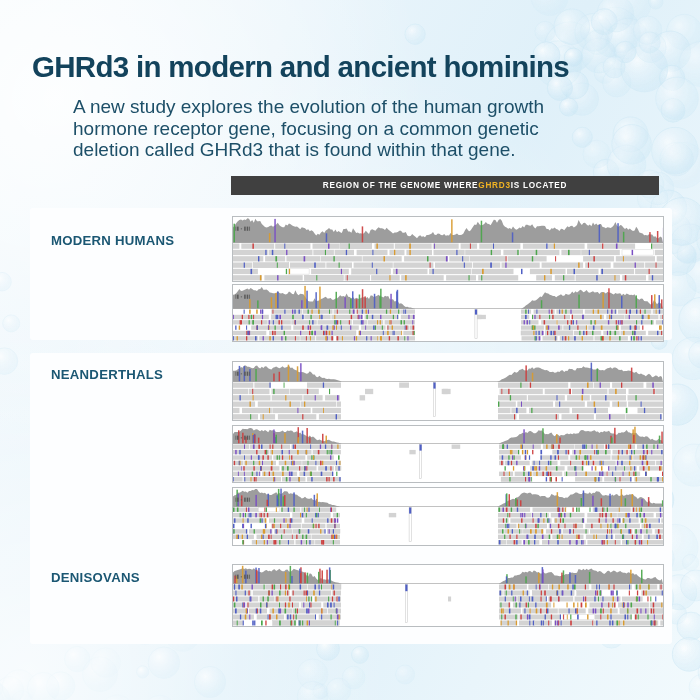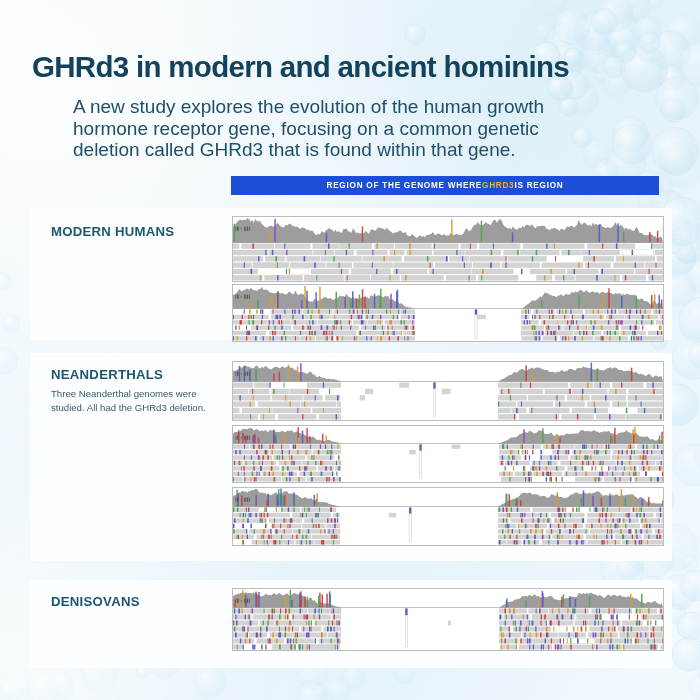--- a/index.html
+++ b/index.html
@@ -67,21 +67,21 @@
     color: #1d4f68;
   }
 
   
   #genome-banner {
     position: absolute;
     left: 231px;
     top: 176px;
     width: 428px;
     height: 19px;
-    background: #1d4ed8;
+    background: #404040;
     display: flex;
     align-items: center;
     justify-content: center;
     letter-spacing: 0.75px;
     font-size: 8.2px;
     font-weight: bold;
     color: #ffffff;
     white-space: nowrap;
   }
   #genome-banner .gold { color: #f0b323; }
@@ -329,26 +329,26 @@
 <div id="page">
 
   <div id="header">
     <div id="page-title">GHRd3 in modern and ancient hominins</div>
     <div id="page-subtitle">A new study explores the evolution of the human growth hormone receptor gene, focusing on a common genetic deletion called GHRd3 that is found within that gene.</div>
   </div>
 
   <div id="genome-banner">
     <span>REGION OF THE GENOME WHERE </span>
       <span class="gold">GHRD3</span>
-      <span> IS REGION</span>
+      <span> IS LOCATED</span>
   </div>
 
   <div id="cards-root">
       <div class="card" style="top: 208px; height: 132px;">
-        <div class="card-title" style="top: 16px;">MODERN HUMANS</div>
+        <div class="card-title" style="top: 25px;">MODERN HUMANS</div>
         <div class="track" style="top: 8px; height: 66px;">
           <div class="cov" style="height: 26px;">
             <svg viewBox="0 0 430 26" preserveAspectRatio="none">
               <path d="M 0 26 L 0.0 10.4 L 1.6 8.4 L 3.2 6.3 L 4.8 4.2 L 6.4 3.1 L 8.0 2.6 L 9.6 3.5 L 11.2 2.4 L 12.8 2.9 L 14.4 1.3 L 16.0 1.7 L 17.6 4.7 L 19.2 3.0 L 20.8 5.8 L 22.4 1.7 L 24.0 4.2 L 25.6 4.2 L 27.2 4.1 L 28.8 6.9 L 30.4 8.5 L 32.0 9.9 L 33.6 10.5 L 35.2 9.9 L 36.8 8.9 L 38.4 8.6 L 40.0 9.7 L 41.6 8.7 L 43.2 7.6 L 44.8 5.8 L 46.4 8.2 L 48.0 9.6 L 49.6 10.3 L 51.2 10.2 L 52.8 7.4 L 54.4 8.5 L 56.0 6.4 L 57.6 7.2 L 59.2 8.5 L 60.8 9.3 L 62.4 9.8 L 64.0 9.4 L 65.6 10.7 L 67.2 12.3 L 68.8 10.2 L 70.4 10.7 L 72.0 11.2 L 73.6 13.1 L 75.2 12.3 L 76.8 14.3 L 78.4 13.3 L 80.0 14.2 L 81.6 16.5 L 83.2 18.5 L 84.8 16.7 L 86.4 17.7 L 88.0 15.6 L 89.6 14.2 L 91.2 16.1 L 92.8 13.4 L 94.4 12.6 L 96.0 11.0 L 97.6 12.5 L 99.2 12.6 L 100.8 15.0 L 102.4 12.6 L 104.0 15.2 L 105.6 14.1 L 107.2 15.2 L 108.8 16.0 L 110.4 12.1 L 112.0 12.1 L 113.6 11.5 L 115.2 14.6 L 116.8 14.5 L 118.4 15.7 L 120.0 11.3 L 121.6 13.5 L 123.2 15.9 L 124.8 15.4 L 126.4 16.4 L 128.0 16.2 L 129.6 16.9 L 131.2 15.9 L 132.8 13.8 L 134.4 15.6 L 136.0 16.9 L 137.6 13.1 L 139.2 12.2 L 140.8 12.9 L 142.4 13.8 L 144.0 11.8 L 145.6 10.2 L 147.2 11.2 L 148.8 11.3 L 150.4 11.8 L 152.0 13.1 L 153.6 10.7 L 155.2 12.5 L 156.8 13.7 L 158.4 15.0 L 160.0 16.4 L 161.6 15.4 L 163.2 15.5 L 164.8 14.9 L 166.4 13.7 L 168.0 13.8 L 169.6 15.8 L 171.2 15.7 L 172.8 14.9 L 174.4 18.5 L 176.0 19.2 L 177.6 18.9 L 179.2 17.1 L 180.8 18.6 L 182.4 19.8 L 184.0 21.3 L 185.6 19.3 L 187.2 18.2 L 188.8 19.8 L 190.4 19.3 L 192.0 20.2 L 193.6 17.9 L 195.2 18.0 L 196.8 17.4 L 198.4 16.7 L 200.0 15.0 L 201.6 17.7 L 203.2 18.1 L 204.8 16.6 L 206.4 16.8 L 208.0 18.1 L 209.6 18.2 L 211.2 16.9 L 212.8 18.7 L 214.4 18.3 L 216.0 18.4 L 217.6 15.9 L 219.2 17.9 L 220.8 18.0 L 222.4 17.5 L 224.0 16.5 L 225.6 18.1 L 227.2 18.0 L 228.8 17.8 L 230.4 16.4 L 232.0 13.2 L 233.6 11.1 L 235.2 13.5 L 236.8 14.3 L 238.4 12.3 L 240.0 9.7 L 241.6 7.6 L 243.2 7.9 L 244.8 4.8 L 246.4 7.3 L 248.0 8.4 L 249.6 8.0 L 251.2 7.1 L 252.8 5.0 L 254.4 6.8 L 256.0 7.1 L 257.6 8.2 L 259.2 5.5 L 260.8 2.7 L 262.4 2.9 L 264.0 5.7 L 265.6 2.9 L 267.2 2.0 L 268.8 3.7 L 270.4 7.9 L 272.0 9.7 L 273.6 10.5 L 275.2 11.8 L 276.8 10.9 L 278.4 12.2 L 280.0 9.5 L 281.6 11.5 L 283.2 12.7 L 284.8 11.9 L 286.4 10.5 L 288.0 11.3 L 289.6 9.0 L 291.2 10.5 L 292.8 7.7 L 294.4 7.8 L 296.0 8.6 L 297.6 8.7 L 299.2 7.3 L 300.8 9.9 L 302.4 11.6 L 304.0 9.3 L 305.6 9.2 L 307.2 9.1 L 308.8 8.8 L 310.4 8.7 L 312.0 9.1 L 313.6 12.1 L 315.2 12.1 L 316.8 13.4 L 318.4 11.2 L 320.0 11.8 L 321.6 10.5 L 323.2 11.9 L 324.8 12.5 L 326.4 14.1 L 328.0 11.7 L 329.6 11.9 L 331.2 13.3 L 332.8 11.3 L 334.4 9.2 L 336.0 10.3 L 337.6 9.1 L 339.2 8.8 L 340.8 10.6 L 342.4 9.4 L 344.0 8.1 L 345.6 3.0 L 347.2 6.1 L 348.8 7.9 L 350.4 6.0 L 352.0 5.7 L 353.6 7.6 L 355.2 8.8 L 356.8 7.6 L 358.4 9.2 L 360.0 5.4 L 361.6 8.1 L 363.2 6.4 L 364.8 8.3 L 366.4 7.0 L 368.0 6.9 L 369.6 9.9 L 371.2 10.3 L 372.8 11.3 L 374.4 10.3 L 376.0 10.4 L 377.6 11.0 L 379.2 10.1 L 380.8 8.2 L 382.4 5.0 L 384.0 8.7 L 385.6 10.1 L 387.2 8.0 L 388.8 8.6 L 390.4 10.6 L 392.0 12.1 L 393.6 10.7 L 395.2 12.7 L 396.8 11.6 L 398.4 12.9 L 400.0 14.1 L 401.6 13.4 L 403.2 9.8 L 404.8 12.0 L 406.4 15.4 L 408.0 16.1 L 409.6 16.6 L 411.2 18.3 L 412.8 18.0 L 414.4 18.5 L 416.0 17.2 L 417.6 17.4 L 419.2 17.5 L 420.8 19.7 L 422.4 19.2 L 424.0 21.3 L 425.6 21.3 L 427.2 19.4 L 428.8 20.4 L 430 26 Z" fill="#9d9d9d"></path>
               <rect x="41.3" y="1.9" width="1.5" height="24.1" fill="#7b4fc4" opacity="0.92"></rect>
               <rect x="416.2" y="15.1" width="1.5" height="10.9" fill="#cc3f3f" opacity="0.92"></rect>
               <rect x="365.6" y="7.9" width="1.5" height="18.1" fill="#4f5fc4" opacity="0.92"></rect>
               <rect x="423.9" y="14.0" width="1.5" height="12.0" fill="#cc3f3f" opacity="0.92"></rect>
               <rect x="384.3" y="6.2" width="1.5" height="19.8" fill="#4f5fc4" opacity="0.92"></rect>
               <rect x="128.7" y="9.4" width="1.5" height="16.6" fill="#cc3f3f" opacity="0.92"></rect>
@@ -969,21 +969,20 @@
               <rect x="2.05" y="0.6" width="1.56" height="4.2" fill="#5a5a5a"></rect>
               <rect x="5.80" y="2.4" width="1.25" height="0.9" fill="#5a5a5a"></rect>
               <rect x="9.15" y="0.6" width="1.56" height="4.2" fill="#5a5a5a"></rect>
               <rect x="11.70" y="0.6" width="1.56" height="4.2" fill="#5a5a5a"></rect>
               <rect x="14.25" y="0.6" width="0.78" height="4.2" fill="#5a5a5a"></rect>
             </svg></div>
         </div>
       </div>
       <div class="card" style="top: 353px; height: 208px;">
         <div class="card-title" style="top: 14px;">NEANDERTHALS</div>
-        <div class="card-body" style="top: 34px;">Three Neanderthal genomes were studied. All had the GHRd3 deletion.</div>
         <div class="track" style="top: 8px; height: 60px;">
           <div class="cov" style="height: 20px;">
             <svg viewBox="0 0 430 20" preserveAspectRatio="none">
               <path d="M 0 20 L 0.0 8.8 L 1.6 8.8 L 3.2 8.6 L 4.8 7.2 L 6.4 6.5 L 8.0 4.9 L 9.6 5.8 L 11.2 3.5 L 12.8 3.6 L 14.4 4.8 L 16.0 4.8 L 17.6 5.5 L 19.2 6.2 L 20.8 6.0 L 22.4 4.1 L 24.0 3.6 L 25.6 5.5 L 27.2 6.4 L 28.8 4.7 L 30.4 6.0 L 32.0 4.3 L 33.6 4.6 L 35.2 6.2 L 36.8 7.1 L 38.4 7.4 L 40.0 5.8 L 41.6 5.2 L 43.2 4.5 L 44.8 5.6 L 46.4 6.2 L 48.0 5.4 L 49.6 4.3 L 51.2 5.8 L 52.8 5.4 L 54.4 4.7 L 56.0 3.7 L 57.6 6.1 L 59.2 5.5 L 60.8 7.3 L 62.4 8.1 L 64.0 8.6 L 65.6 10.1 L 67.2 10.2 L 68.8 9.9 L 70.4 10.3 L 72.0 10.9 L 73.6 11.8 L 75.2 11.3 L 76.8 9.3 L 78.4 10.5 L 80.0 12.5 L 81.6 12.5 L 83.2 14.8 L 84.8 15.2 L 86.4 13.7 L 88.0 15.2 L 89.6 16.0 L 91.2 15.8 L 92.8 16.7 L 94.4 16.9 L 96.0 16.8 L 97.6 17.2 L 99.2 17.2 L 100.8 17.2 L 102.4 17.6 L 104.0 17.9 L 105.6 18.5 L 107.2 19.1 L 108.8 20.0 L 110.4 20.0 L 112.0 20.0 L 113.6 20.0 L 115.2 20.0 L 116.8 20.0 L 118.4 20.0 L 120.0 20.0 L 121.6 20.0 L 123.2 20.0 L 124.8 20.0 L 126.4 20.0 L 128.0 20.0 L 129.6 20.0 L 131.2 20.0 L 132.8 20.0 L 134.4 20.0 L 136.0 20.0 L 137.6 20.0 L 139.2 20.0 L 140.8 20.0 L 142.4 20.0 L 144.0 20.0 L 145.6 20.0 L 147.2 20.0 L 148.8 20.0 L 150.4 20.0 L 152.0 20.0 L 153.6 20.0 L 155.2 20.0 L 156.8 20.0 L 158.4 20.0 L 160.0 20.0 L 161.6 20.0 L 163.2 20.0 L 164.8 20.0 L 166.4 20.0 L 168.0 20.0 L 169.6 20.0 L 171.2 20.0 L 172.8 20.0 L 174.4 20.0 L 176.0 20.0 L 177.6 20.0 L 179.2 20.0 L 180.8 20.0 L 182.4 20.0 L 184.0 20.0 L 185.6 20.0 L 187.2 20.0 L 188.8 20.0 L 190.4 20.0 L 192.0 20.0 L 193.6 20.0 L 195.2 20.0 L 196.8 20.0 L 198.4 20.0 L 200.0 20.0 L 201.6 20.0 L 203.2 20.0 L 204.8 20.0 L 206.4 20.0 L 208.0 20.0 L 209.6 20.0 L 211.2 20.0 L 212.8 20.0 L 214.4 20.0 L 216.0 20.0 L 217.6 20.0 L 219.2 20.0 L 220.8 20.0 L 222.4 20.0 L 224.0 20.0 L 225.6 20.0 L 227.2 20.0 L 228.8 20.0 L 230.4 20.0 L 232.0 20.0 L 233.6 20.0 L 235.2 20.0 L 236.8 20.0 L 238.4 20.0 L 240.0 20.0 L 241.6 20.0 L 243.2 20.0 L 244.8 20.0 L 246.4 20.0 L 248.0 20.0 L 249.6 20.0 L 251.2 20.0 L 252.8 20.0 L 254.4 20.0 L 256.0 20.0 L 257.6 20.0 L 259.2 20.0 L 260.8 20.0 L 262.4 20.0 L 264.0 20.0 L 265.6 19.2 L 267.2 18.4 L 268.8 17.3 L 270.4 16.7 L 272.0 16.0 L 273.6 15.0 L 275.2 13.7 L 276.8 12.8 L 278.4 12.9 L 280.0 11.2 L 281.6 9.8 L 283.2 10.7 L 284.8 9.9 L 286.4 7.9 L 288.0 7.4 L 289.6 6.8 L 291.2 8.3 L 292.8 8.5 L 294.4 8.5 L 296.0 6.5 L 297.6 6.7 L 299.2 5.3 L 300.8 7.0 L 302.4 5.7 L 304.0 5.5 L 305.6 5.4 L 307.2 6.0 L 308.8 7.1 L 310.4 7.5 L 312.0 8.2 L 313.6 8.0 L 315.2 8.8 L 316.8 10.1 L 318.4 10.1 L 320.0 9.7 L 321.6 10.8 L 323.2 10.6 L 324.8 9.6 L 326.4 10.1 L 328.0 8.6 L 329.6 8.3 L 331.2 10.1 L 332.8 8.8 L 334.4 8.9 L 336.0 6.7 L 337.6 7.0 L 339.2 7.0 L 340.8 8.2 L 342.4 8.6 L 344.0 6.0 L 345.6 6.3 L 347.2 5.9 L 348.8 6.1 L 350.4 4.2 L 352.0 5.6 L 353.6 5.5 L 355.2 5.8 L 356.8 6.3 L 358.4 6.0 L 360.0 7.4 L 361.6 7.5 L 363.2 7.4 L 364.8 6.2 L 366.4 7.9 L 368.0 8.2 L 369.6 7.9 L 371.2 8.4 L 372.8 7.2 L 374.4 6.3 L 376.0 6.0 L 377.6 5.3 L 379.2 6.7 L 380.8 5.6 L 382.4 5.6 L 384.0 6.3 L 385.6 7.7 L 387.2 8.1 L 388.8 7.8 L 390.4 9.2 L 392.0 9.1 L 393.6 8.9 L 395.2 8.4 L 396.8 8.8 L 398.4 9.1 L 400.0 10.2 L 401.6 10.7 L 403.2 9.8 L 404.8 11.6 L 406.4 12.3 L 408.0 11.5 L 409.6 12.6 L 411.2 12.9 L 412.8 14.2 L 414.4 12.8 L 416.0 11.8 L 417.6 12.9 L 419.2 15.3 L 420.8 14.7 L 422.4 13.5 L 424.0 13.7 L 425.6 15.2 L 427.2 13.9 L 428.8 14.7 L 430 20 Z" fill="#9d9d9d"></path>
               <rect x="40.2" y="11.5" width="1.5" height="8.5" fill="#cc3f3f" opacity="0.92"></rect>
               <rect x="63.8" y="4.3" width="1.5" height="15.7" fill="#d99b30" opacity="0.92"></rect>
               <rect x="298.8" y="10.7" width="1.5" height="9.3" fill="#d99b30" opacity="0.92"></rect>
               <rect x="292.4" y="3.4" width="1.5" height="16.6" fill="#cc3f3f" opacity="0.92"></rect>
               <rect x="16.2" y="7.1" width="1.5" height="12.9" fill="#4f5fc4" opacity="0.92"></rect>
               <rect x="45.6" y="9.8" width="1.5" height="10.2" fill="#cc3f3f" opacity="0.92"></rect>
@@ -1983,21 +1982,21 @@
           <div class="track-scale"><svg viewBox="0 0 28 6" preserveAspectRatio="none">
               <rect x="0.50" y="0.6" width="0.78" height="4.2" fill="#5a5a5a"></rect>
               <rect x="2.05" y="0.6" width="1.56" height="4.2" fill="#5a5a5a"></rect>
               <rect x="5.80" y="2.4" width="1.25" height="0.9" fill="#5a5a5a"></rect>
               <rect x="9.15" y="0.6" width="1.56" height="4.2" fill="#5a5a5a"></rect>
               <rect x="11.70" y="0.6" width="1.56" height="4.2" fill="#5a5a5a"></rect>
               <rect x="14.25" y="0.6" width="0.78" height="4.2" fill="#5a5a5a"></rect>
             </svg></div>
         </div>
       </div>
-      <div class="card" style="top: 580px; height: 88px;">
+      <div class="card" style="top: 556px; height: 88px;">
         <div class="card-title" style="top: 14px;">DENISOVANS</div>
         <div class="track" style="top: 8px; height: 63px;">
           <div class="cov" style="height: 19px;">
             <svg viewBox="0 0 430 19" preserveAspectRatio="none">
               <path d="M 0 19 L 0.0 7.6 L 1.6 6.1 L 3.2 5.4 L 4.8 5.1 L 6.4 4.6 L 8.0 4.1 L 9.6 3.3 L 11.2 4.1 L 12.8 3.2 L 14.4 4.3 L 16.0 3.8 L 17.6 4.1 L 19.2 4.8 L 20.8 3.3 L 22.4 4.7 L 24.0 6.0 L 25.6 6.6 L 27.2 6.9 L 28.8 7.4 L 30.4 6.7 L 32.0 5.6 L 33.6 4.9 L 35.2 6.3 L 36.8 5.7 L 38.4 6.6 L 40.0 4.7 L 41.6 4.3 L 43.2 6.0 L 44.8 4.9 L 46.4 3.7 L 48.0 5.5 L 49.6 6.3 L 51.2 6.2 L 52.8 4.7 L 54.4 4.6 L 56.0 6.6 L 57.6 6.7 L 59.2 5.5 L 60.8 3.8 L 62.4 4.5 L 64.0 5.0 L 65.6 5.6 L 67.2 6.0 L 68.8 6.4 L 70.4 6.9 L 72.0 8.2 L 73.6 10.5 L 75.2 11.5 L 76.8 8.3 L 78.4 9.0 L 80.0 11.9 L 81.6 11.1 L 83.2 13.6 L 84.8 15.0 L 86.4 14.2 L 88.0 12.9 L 89.6 14.5 L 91.2 14.3 L 92.8 14.8 L 94.4 14.5 L 96.0 14.6 L 97.6 14.9 L 99.2 16.0 L 100.8 16.7 L 102.4 17.3 L 104.0 17.4 L 105.6 17.8 L 107.2 18.4 L 108.8 19.0 L 110.4 19.0 L 112.0 19.0 L 113.6 19.0 L 115.2 19.0 L 116.8 19.0 L 118.4 19.0 L 120.0 19.0 L 121.6 19.0 L 123.2 19.0 L 124.8 19.0 L 126.4 19.0 L 128.0 19.0 L 129.6 19.0 L 131.2 19.0 L 132.8 19.0 L 134.4 19.0 L 136.0 19.0 L 137.6 19.0 L 139.2 19.0 L 140.8 19.0 L 142.4 19.0 L 144.0 19.0 L 145.6 19.0 L 147.2 19.0 L 148.8 19.0 L 150.4 19.0 L 152.0 19.0 L 153.6 19.0 L 155.2 19.0 L 156.8 19.0 L 158.4 19.0 L 160.0 19.0 L 161.6 19.0 L 163.2 19.0 L 164.8 19.0 L 166.4 19.0 L 168.0 19.0 L 169.6 19.0 L 171.2 19.0 L 172.8 19.0 L 174.4 19.0 L 176.0 19.0 L 177.6 19.0 L 179.2 19.0 L 180.8 19.0 L 182.4 19.0 L 184.0 19.0 L 185.6 19.0 L 187.2 19.0 L 188.8 19.0 L 190.4 19.0 L 192.0 19.0 L 193.6 19.0 L 195.2 19.0 L 196.8 19.0 L 198.4 19.0 L 200.0 19.0 L 201.6 19.0 L 203.2 19.0 L 204.8 19.0 L 206.4 19.0 L 208.0 19.0 L 209.6 19.0 L 211.2 19.0 L 212.8 19.0 L 214.4 19.0 L 216.0 19.0 L 217.6 19.0 L 219.2 19.0 L 220.8 19.0 L 222.4 19.0 L 224.0 19.0 L 225.6 19.0 L 227.2 19.0 L 228.8 19.0 L 230.4 19.0 L 232.0 19.0 L 233.6 19.0 L 235.2 19.0 L 236.8 19.0 L 238.4 19.0 L 240.0 19.0 L 241.6 19.0 L 243.2 19.0 L 244.8 19.0 L 246.4 19.0 L 248.0 19.0 L 249.6 19.0 L 251.2 19.0 L 252.8 19.0 L 254.4 19.0 L 256.0 19.0 L 257.6 19.0 L 259.2 19.0 L 260.8 19.0 L 262.4 19.0 L 264.0 19.0 L 265.6 19.0 L 267.2 18.1 L 268.8 17.1 L 270.4 16.0 L 272.0 15.6 L 273.6 14.2 L 275.2 13.1 L 276.8 13.1 L 278.4 12.6 L 280.0 12.4 L 281.6 10.6 L 283.2 10.6 L 284.8 10.0 L 286.4 9.8 L 288.0 8.7 L 289.6 6.8 L 291.2 7.4 L 292.8 6.8 L 294.4 7.4 L 296.0 6.0 L 297.6 6.2 L 299.2 7.4 L 300.8 5.6 L 302.4 6.0 L 304.0 7.5 L 305.6 7.0 L 307.2 8.5 L 308.8 8.5 L 310.4 7.0 L 312.0 8.5 L 313.6 8.3 L 315.2 7.5 L 316.8 7.3 L 318.4 7.1 L 320.0 8.5 L 321.6 10.5 L 323.2 10.6 L 324.8 10.8 L 326.4 11.2 L 328.0 11.1 L 329.6 10.1 L 331.2 9.9 L 332.8 8.9 L 334.4 9.2 L 336.0 8.9 L 337.6 8.1 L 339.2 7.4 L 340.8 8.0 L 342.4 8.1 L 344.0 7.8 L 345.6 4.0 L 347.2 4.6 L 348.8 5.3 L 350.4 3.7 L 352.0 5.3 L 353.6 3.8 L 355.2 4.9 L 356.8 4.2 L 358.4 3.5 L 360.0 5.1 L 361.6 5.5 L 363.2 5.7 L 364.8 6.9 L 366.4 6.0 L 368.0 6.5 L 369.6 7.9 L 371.2 9.1 L 372.8 7.7 L 374.4 6.0 L 376.0 5.8 L 377.6 7.4 L 379.2 6.5 L 380.8 5.5 L 382.4 6.2 L 384.0 7.4 L 385.6 6.7 L 387.2 5.9 L 388.8 7.2 L 390.4 7.7 L 392.0 7.8 L 393.6 8.4 L 395.2 7.2 L 396.8 7.8 L 398.4 9.1 L 400.0 7.9 L 401.6 9.8 L 403.2 9.1 L 404.8 10.7 L 406.4 12.0 L 408.0 13.1 L 409.6 13.5 L 411.2 14.3 L 412.8 14.6 L 414.4 12.9 L 416.0 13.1 L 417.6 13.8 L 419.2 13.5 L 420.8 12.6 L 422.4 12.1 L 424.0 13.9 L 425.6 15.1 L 427.2 15.6 L 428.8 14.0 L 430 19 Z" fill="#9d9d9d"></path>
               <rect x="12.1" y="5.6" width="1.5" height="13.4" fill="#4f5fc4" opacity="0.92"></rect>
               <rect x="328.2" y="7.6" width="1.5" height="11.4" fill="#cc3f3f" opacity="0.92"></rect>
               <rect x="305.1" y="7.8" width="1.5" height="11.2" fill="#d99b30" opacity="0.92"></rect>
               <rect x="88.5" y="5.4" width="1.5" height="13.6" fill="#cc3f3f" opacity="0.92"></rect>
               <rect x="58.2" y="11.0" width="1.5" height="8.0" fill="#4f5fc4" opacity="0.92"></rect>

